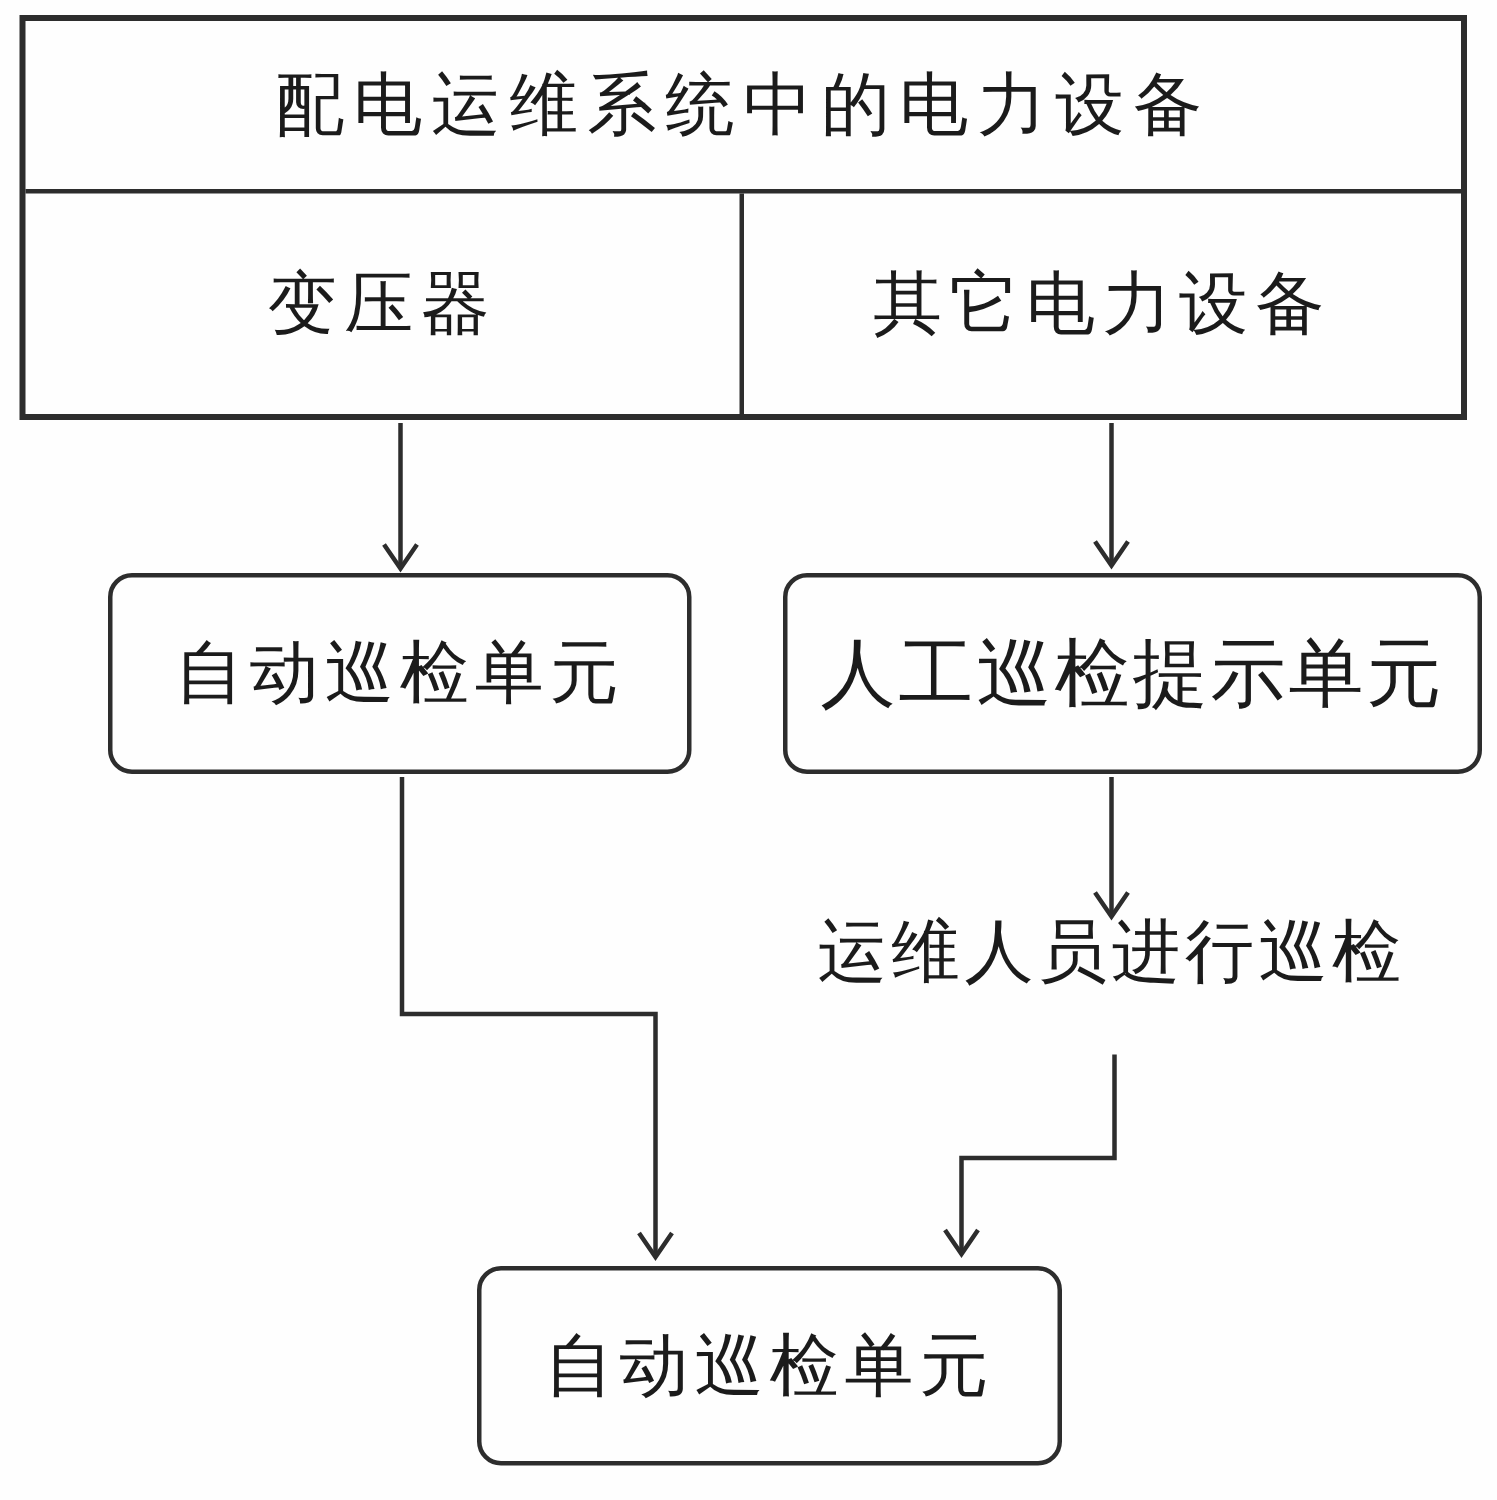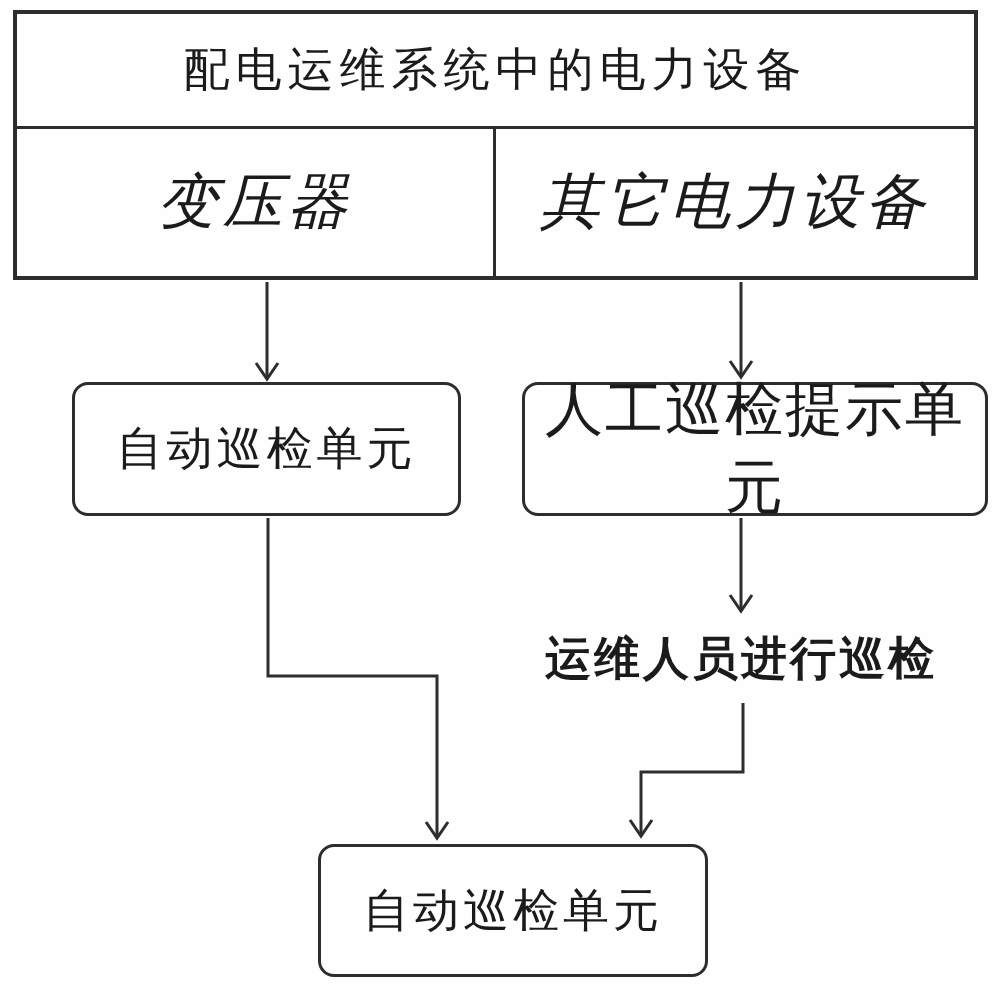--- a/index.html
+++ b/index.html
@@ -40,41 +40,39 @@
   .table-header {
     height: 115px;
     border-bottom: 3px solid #2d2d2d;
     display: flex; align-items: center; justify-content: center;
     font-size: 46px;
     letter-spacing: 6px;
   }
   .table-row { flex: 1; display: flex; }
   .cell {
     display: flex; align-items: center; justify-content: center;
-    font-size: 60px;
+    font-size: 46px;
     letter-spacing: 5px;
-    font-style: italic;
   }
   .cell-left { width: 479px; border-right: 3px solid #2d2d2d; }
   .cell-right { flex: 1; }
 
   .box-auto    { left: 72px;  top: 382px; width: 389px; height: 134px; border: 3px solid #2d2d2d; font-size: 46px; letter-spacing: 4px; }
-  .box-manual  { left: 522px; top: 382px; width: 466px; height: 134px; border: 3px solid #2d2d2d; font-size: 58px; letter-spacing: 2px; }
+  .box-manual  { left: 522px; top: 382px; width: 466px; height: 134px; border: 3px solid #2d2d2d; font-size: 50px; letter-spacing: 2px; }
   .box-warning { left: 318px; top: 844px; width: 390px; height: 133px; border: 3px solid #2d2d2d; font-size: 46px; letter-spacing: 4px; }
 
   .label-float {
     position: absolute;
-    left: 512px; top: 628px;
+    left: 512px; top: 604px;
     width: 458px; height: 62px;
     display: flex; align-items: center; justify-content: center;
     font-size: 46px;
     letter-spacing: 3px;
     z-index: 2;
     text-align: left;
-    font-weight: bold;
   }
 </style>
 </head>
 <body>
 
 <div class="canvas">
 
   <svg class="connectors" viewBox="0 0 998 1000" xmlns="http://www.w3.org/2000/svg" fill="none" stroke="#2d2d2d" stroke-width="3">
 
     <g>

